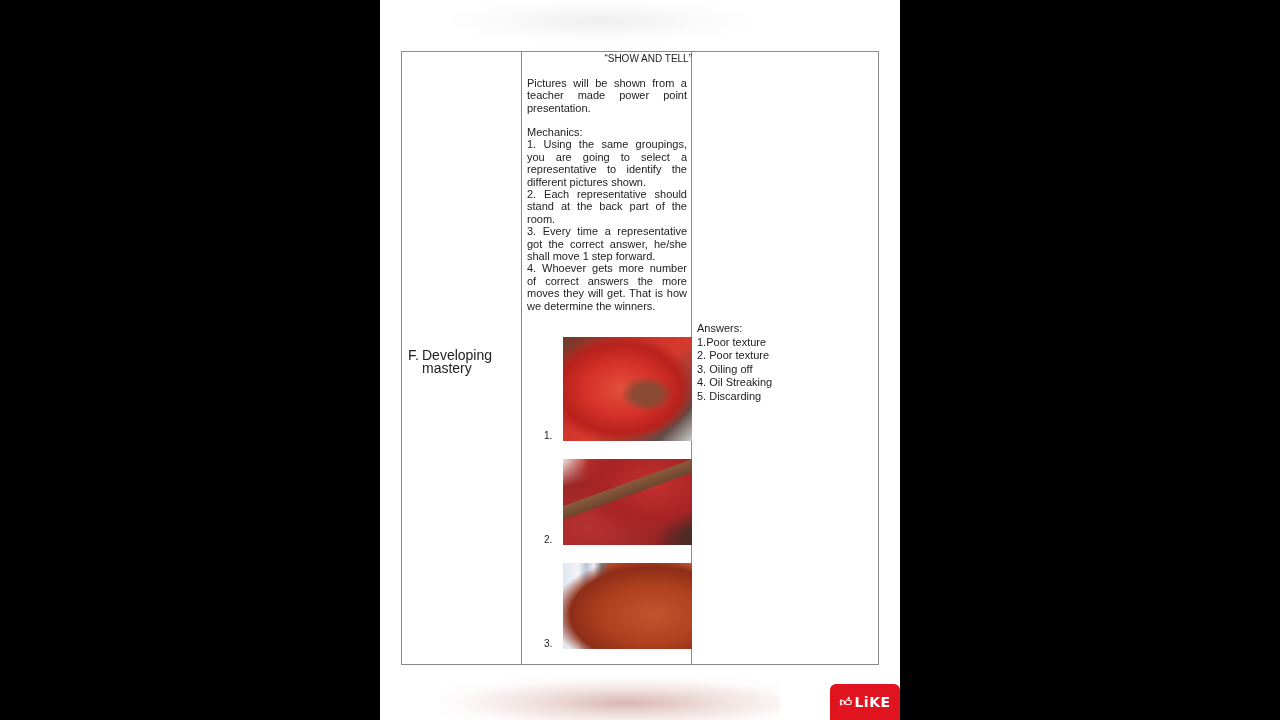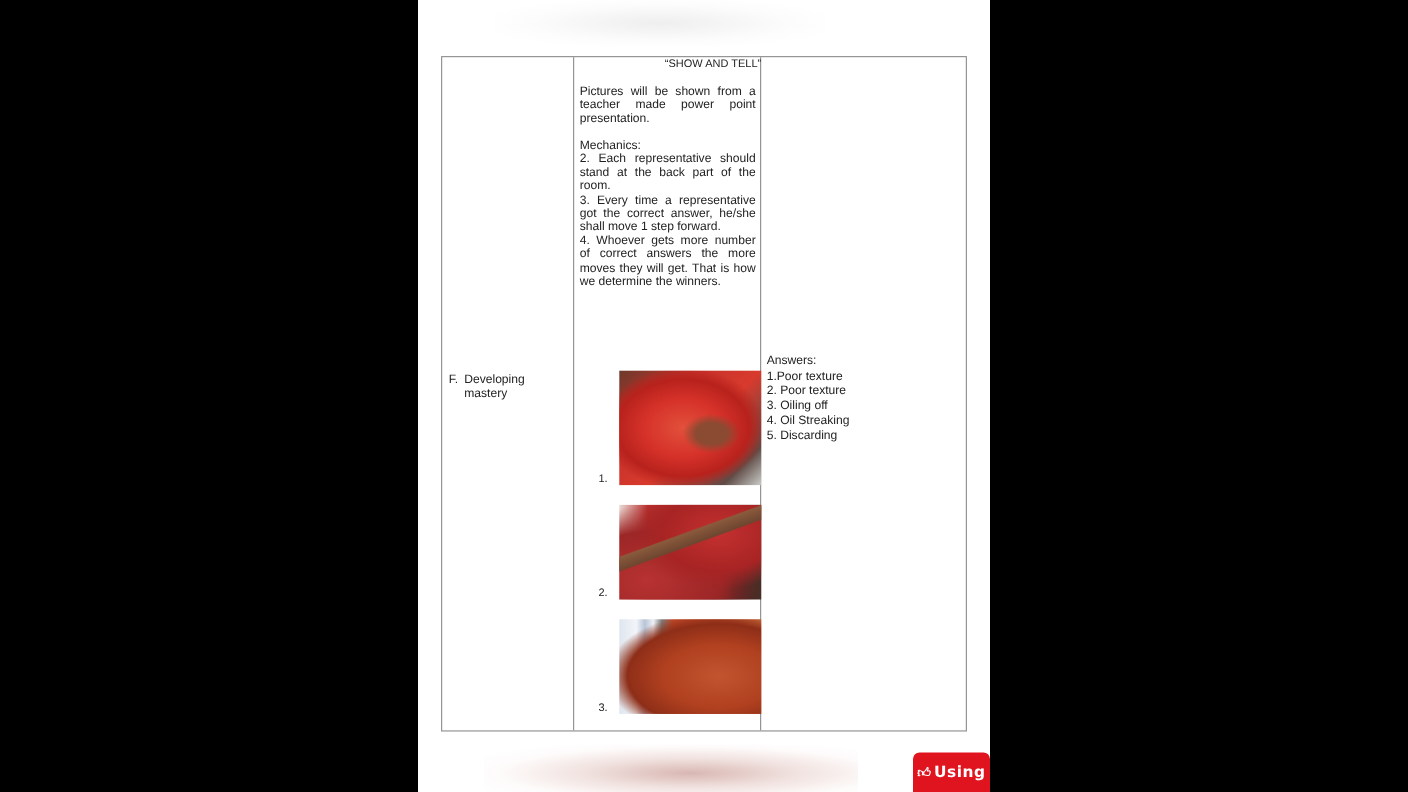--- a/index.html
+++ b/index.html
@@ -7,21 +7,21 @@
   .page { position:absolute; left:380px; top:0; width:520px; height:720px; background:#fff; overflow:hidden; }
   .top-shade { position:absolute; left:70px; top:0; width:300px; height:42px;
     background: radial-gradient(ellipse at center, rgba(225,225,225,0.55) 0%, rgba(245,245,245,0.3) 55%, rgba(255,255,255,0) 80%); }
   .bottom-shade { position:absolute; left:60px; top:677px; width:340px; height:43px;
     background: radial-gradient(ellipse at 55% 60%, rgba(210,170,165,0.85) 0%, rgba(230,205,200,0.6) 35%, rgba(250,240,240,0.3) 65%, rgba(255,255,255,0) 85%); }
   .doc-table { position:absolute; left:21px; top:51px; width:478px; height:614px; border:1px solid #8a8a8a; box-sizing:border-box; }
   .col { position:absolute; top:0; bottom:0; box-sizing:border-box; }
   .col-1 { left:0; width:120px; border-right:1px solid #8a8a8a; }
   .col-2 { left:120px; width:170px; border-right:1px solid #8a8a8a; }
   .col-3 { left:290px; right:0; }
-  .section-label { position:absolute; left:6px; top:287px; font-size:11px; line-height:13px; color:#222; }
+  .section-label { position:absolute; left:6px; top:297px; font-size:14px; line-height:13px; color:#222; }
   .section-label .letter { display:inline-block; width:14px; }
   .section-label .indent { padding-left:14px; display:block; }
   .show-title { position:absolute; left:0; width:170px; top:1px; text-align:right; font-size:10px; line-height:12px; color:#222; }
   .col-text { position:absolute; left:5px; width:160px; font-size:11px; line-height:12.4px; color:#222; text-align:justify; }
   .intro { top:25px; }
   .mechanics { top:74px; }
   .mechanics p { margin:0; }
   .pic { position:absolute; left:41px; width:129px; border:0; }
   .pic-num { position:absolute; left:22px; font-size:10px; color:#222; }
   .pic1 { top:285px; height:104px; background:
@@ -56,20 +56,21 @@
         <span class="letter">F.</span><span>Developing</span>
         <span class="indent">mastery</span>
       </div>
     </div>
 
     <div class="col col-2">
       <div class="show-title">“SHOW AND TELL”</div>
       <div class="col-text intro">Pictures will be shown from a teacher made power point presentation.</div>
       <div class="col-text mechanics">
         <p>Mechanics:</p>
+        <p>1. Using the same groupings, you are going to select a representative to identify the different pictures shown.</p>
         <p>2. Each representative should stand at the back part of the room.</p>
         <p>3. Every time a representative got the correct answer, he/she shall move 1 step forward.</p>
         <p>4. Whoever gets more number of correct answers the more moves they will get. That is how we determine the winners.</p>
       </div>
 
       <span class="pic-num" style="top:378px;">1.</span>
       <div class="pic pic1"></div>
 
       <span class="pic-num" style="top:482px;">2.</span>
       <div class="pic pic2"></div>
@@ -86,14 +87,14 @@
         <div>3. Oiling off</div>
         <div>4. Oil Streaking</div>
         <div>5. Discarding</div>
       </div>
     </div>
   </div>
 </div>
 
 <div class="like-badge">
   <span class="thumb">👍︎</span>
-  <span>Using</span>
+  <span>LiKE</span>
 </div>
 
 </body></html>

